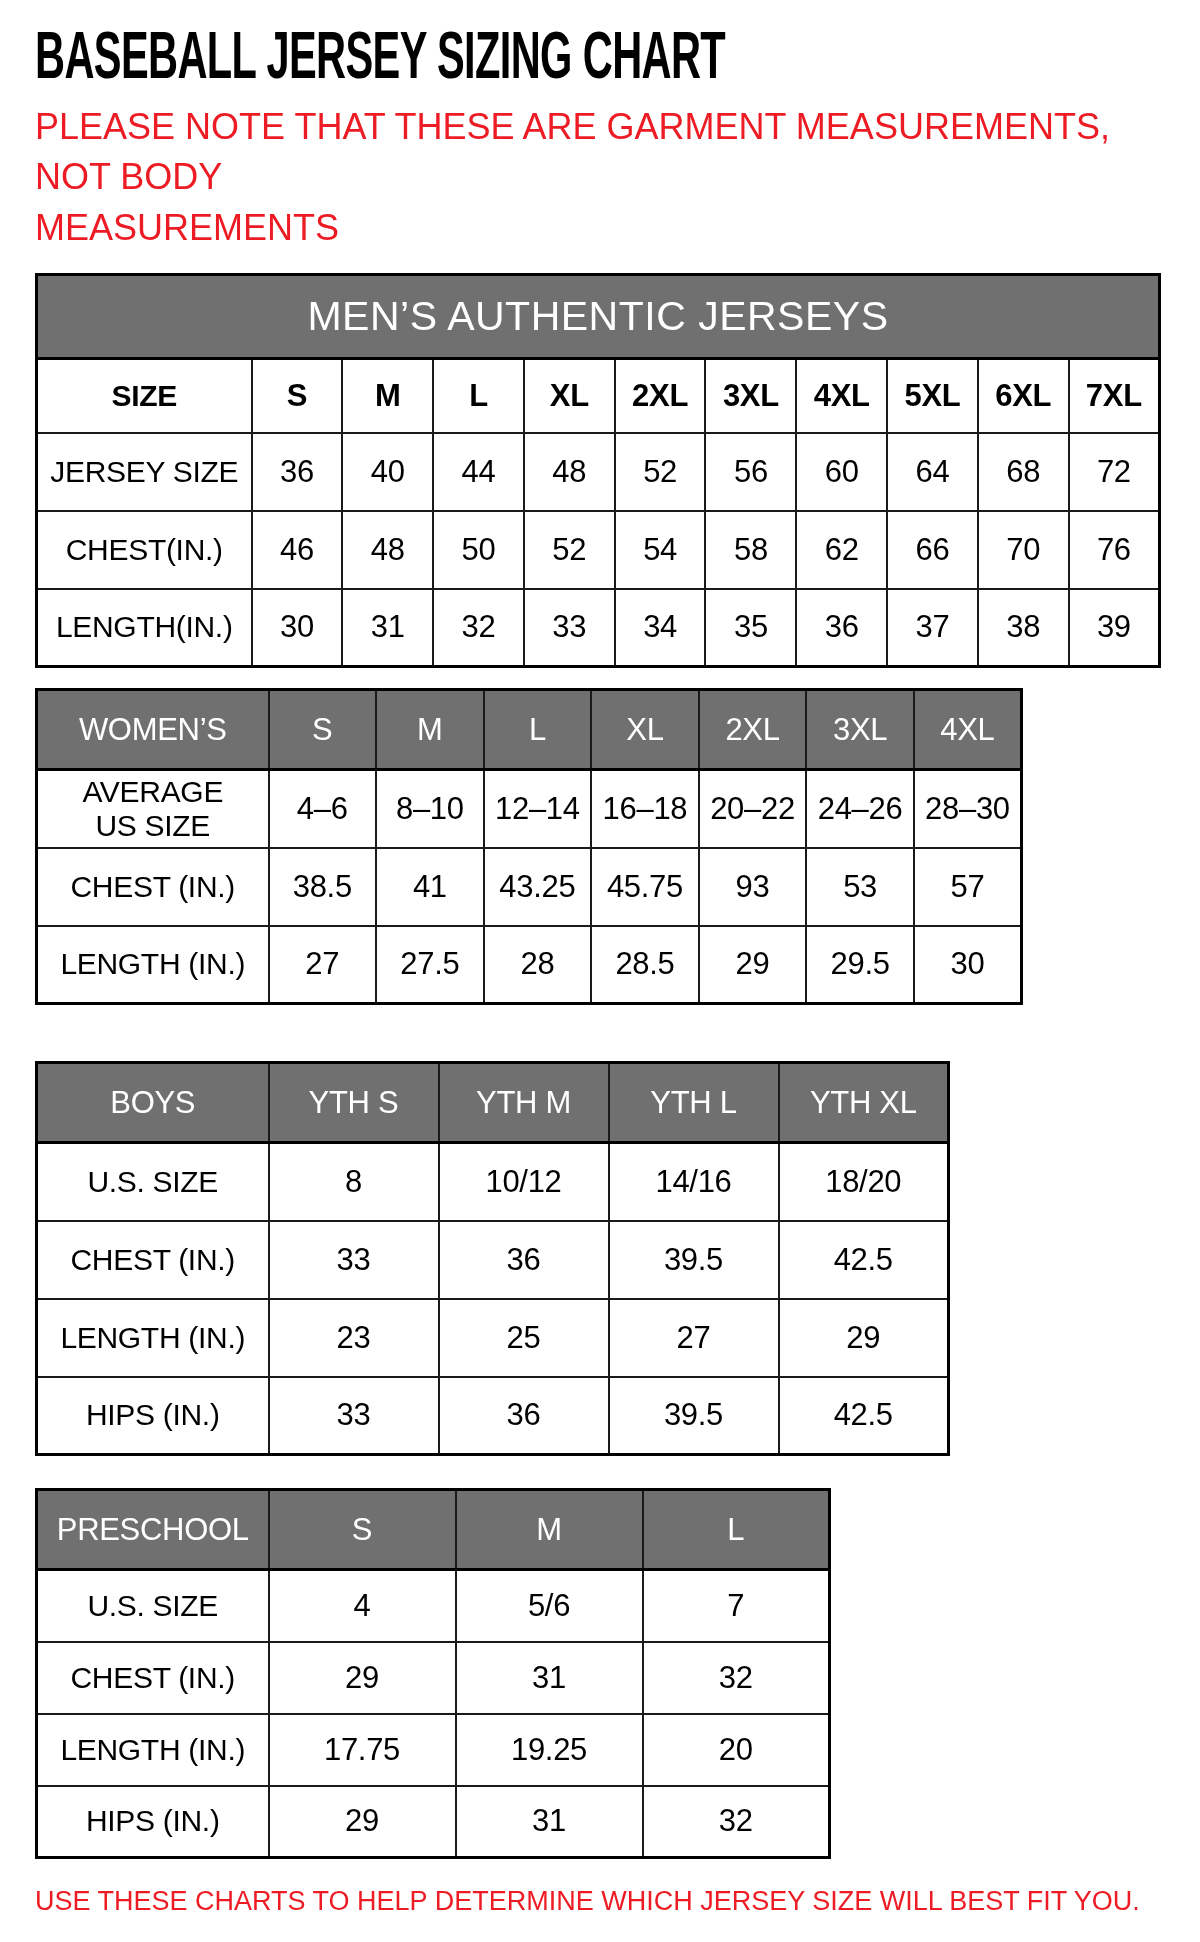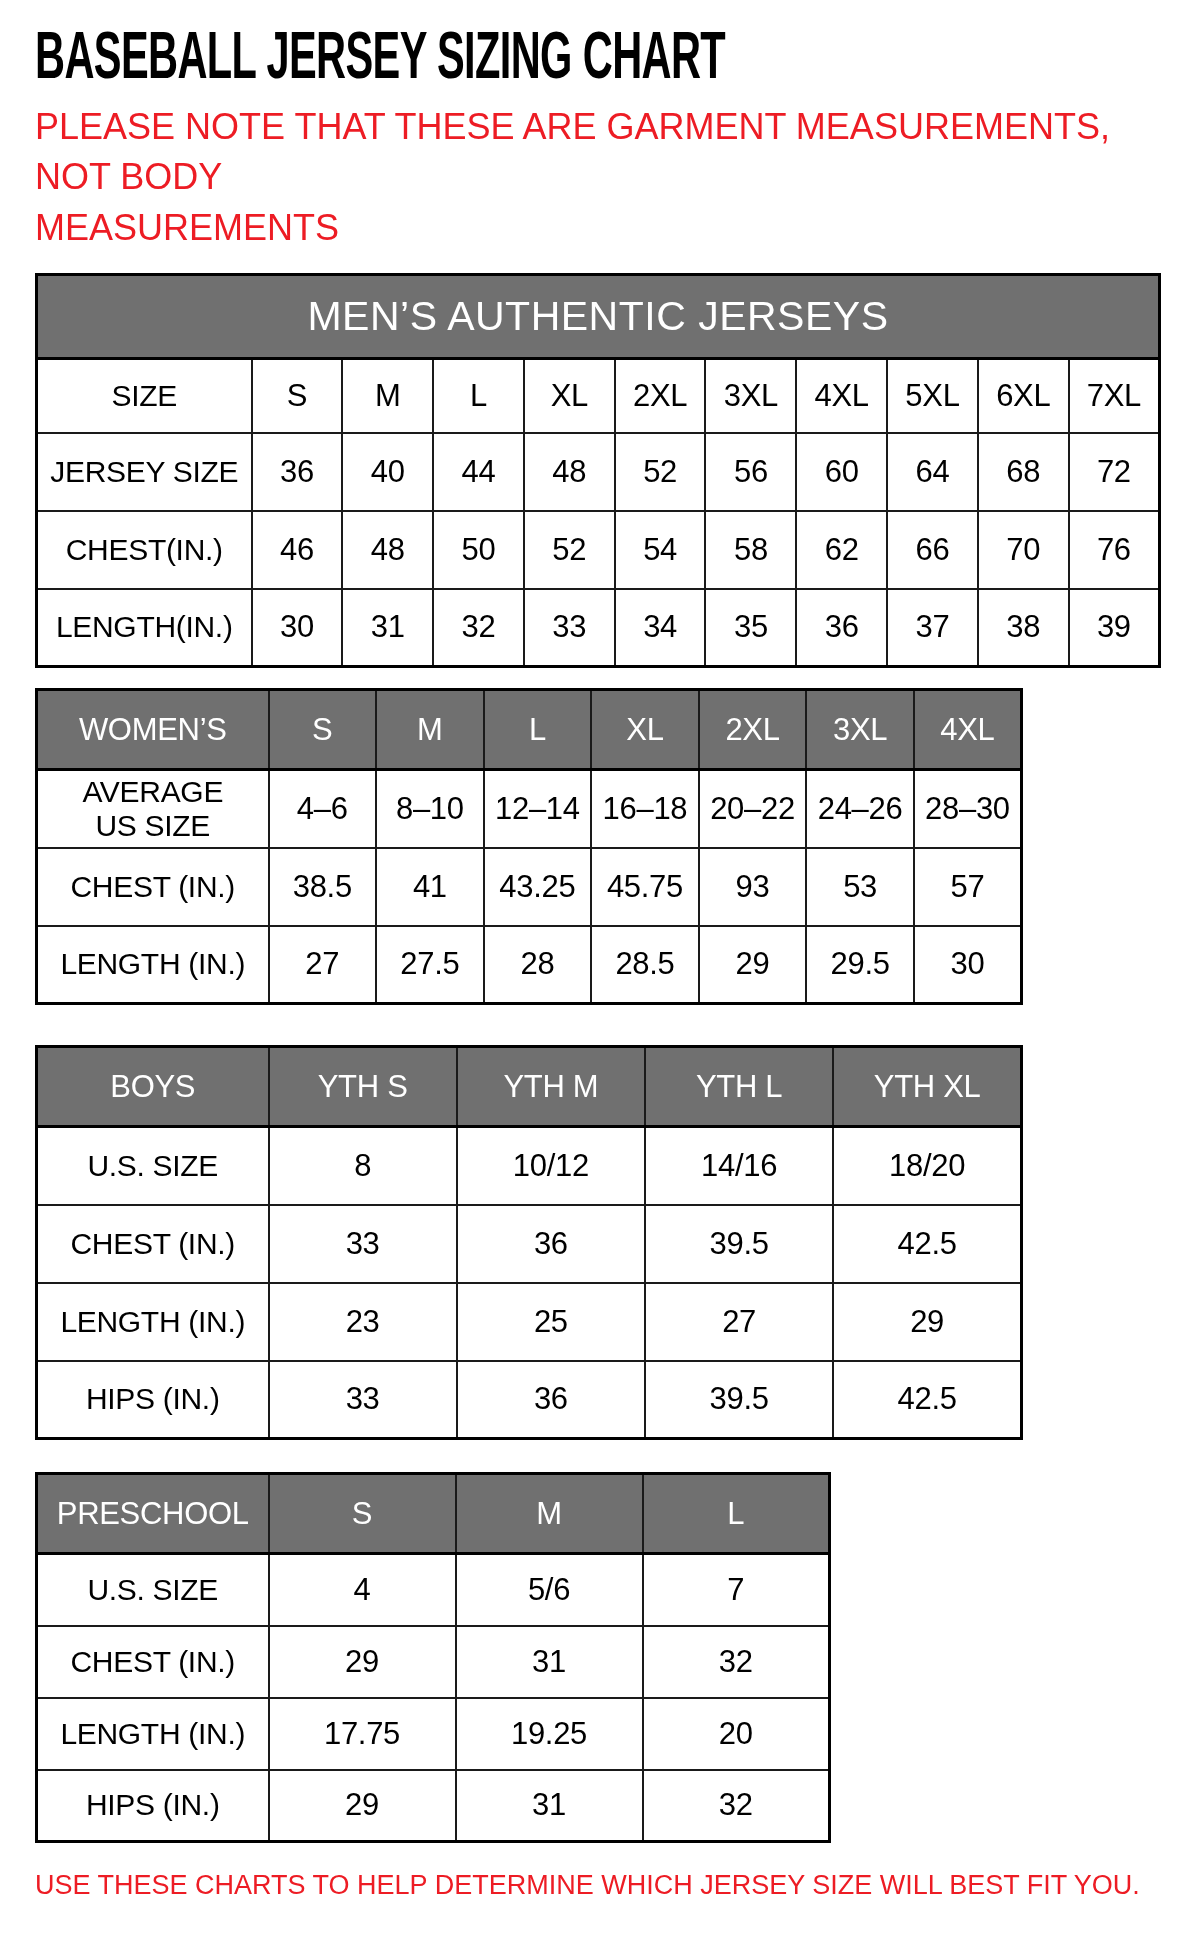--- a/index.html
+++ b/index.html
@@ -44,23 +44,23 @@
     background:var(--gray);color:#fff;height:80px;
     border-bottom:3px solid #000;
   }
   .size-table th.banner{
     background:var(--gray);color:#fff;height:84px;
     font-size:41px;letter-spacing:0.5px;
     border-bottom:3px solid #000;
   }
   .size-table th.rowlabel{font-size:30px;}
   table.mens{width:1126px;margin-top:20px;}
-  table.mens .colhead{height:74px;}
+  table.mens .colhead{height:74px;font-weight:bold;}
   table.womens{width:988px;margin-top:20px;}
-  table.boys{width:988px;margin-top:40px;}
+  table.boys{width:915px;margin-top:56px;}
   table.preschool{width:796px;margin-top:32px;}
   table.preschool th,table.preschool td{height:72px;}
   table.preschool th.gray{height:80px;margin-left:28px;}
 </style>
 </head>
 <body>
 
 <div class="page">
 
   <h1 class="title">BASEBALL JERSEY SIZING CHART</h1>

